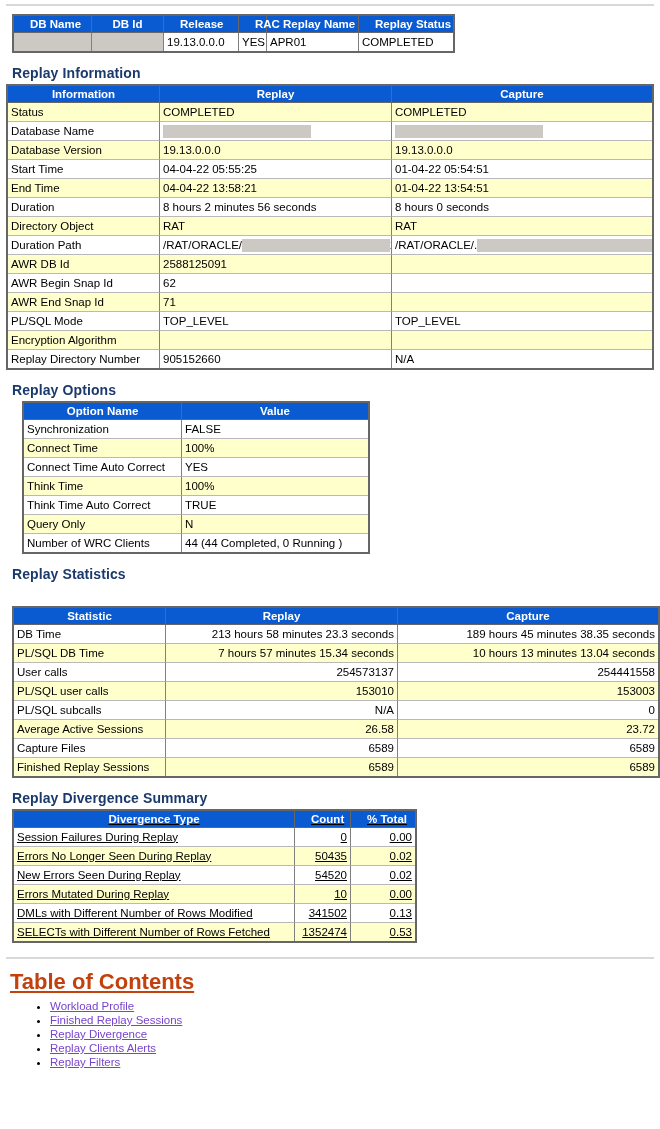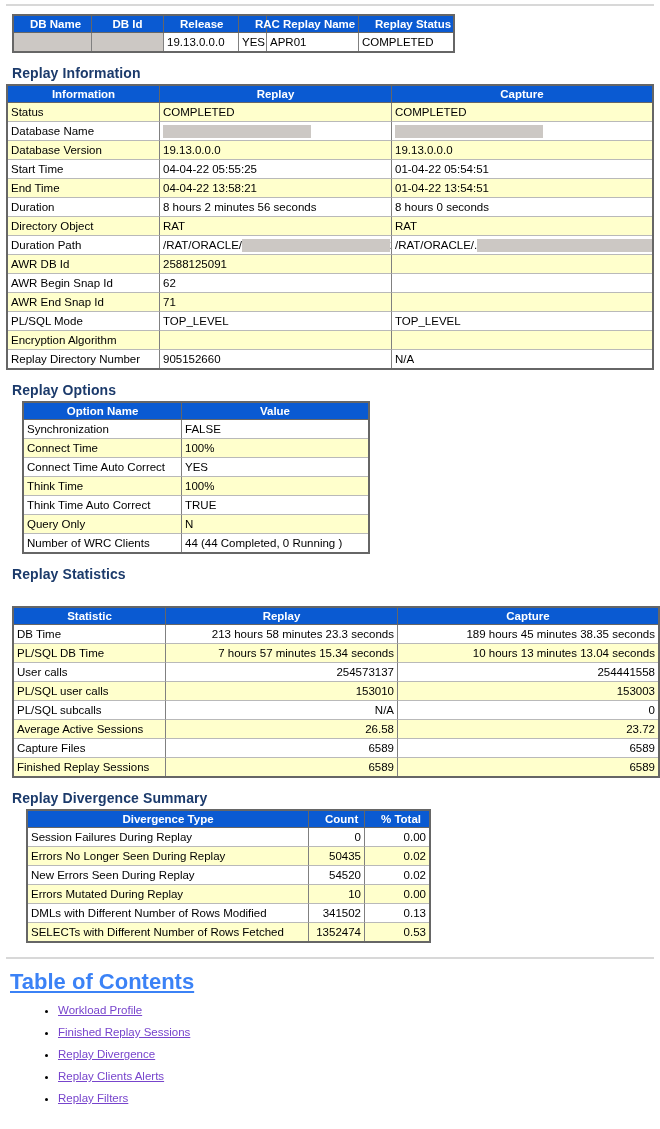--- a/index.html
+++ b/index.html
@@ -73,35 +73,35 @@
     vertical-align: middle;
   }
   td.maskcell { position: relative; padding: 0 3px; }
   td.fullmask { background: #ccc8c4 !important; }
 
   
   #summary-table { width: 443px; margin-left: 6px; }
   #info-table { width: 648px; }
   #options-table { width: 348px; margin-left: 16px; }
   #stats-table { width: 648px; margin-left: 6px; margin-top: 24px; }
-  #divergence-table { width: 405px; margin-left: 20px; }
+  #divergence-table { width: 405px; margin-left: 6px; text-decoration: underline; }
 
   h1.toc-title {
     font-size: 22px;
     font-weight: bold;
-    color: #3b82f6;
+    color: #c2410c;
     text-decoration: underline;
     margin: 10px 0 4px 4px;
   }
   ul.toc {
     margin: 0;
     padding-left: 44px;
     list-style-type: disc;
   }
-  ul.toc li { margin: 8px; padding: 0; line-height: 14px; }
+  ul.toc li { margin: 0; padding: 0; line-height: 14px; }
   ul.toc li a {
     color: #7744cc;
     text-decoration: underline;
     font-size: 11.5px;
   }
 </style>
 </head>
 <body>
 
 <div class="page">

